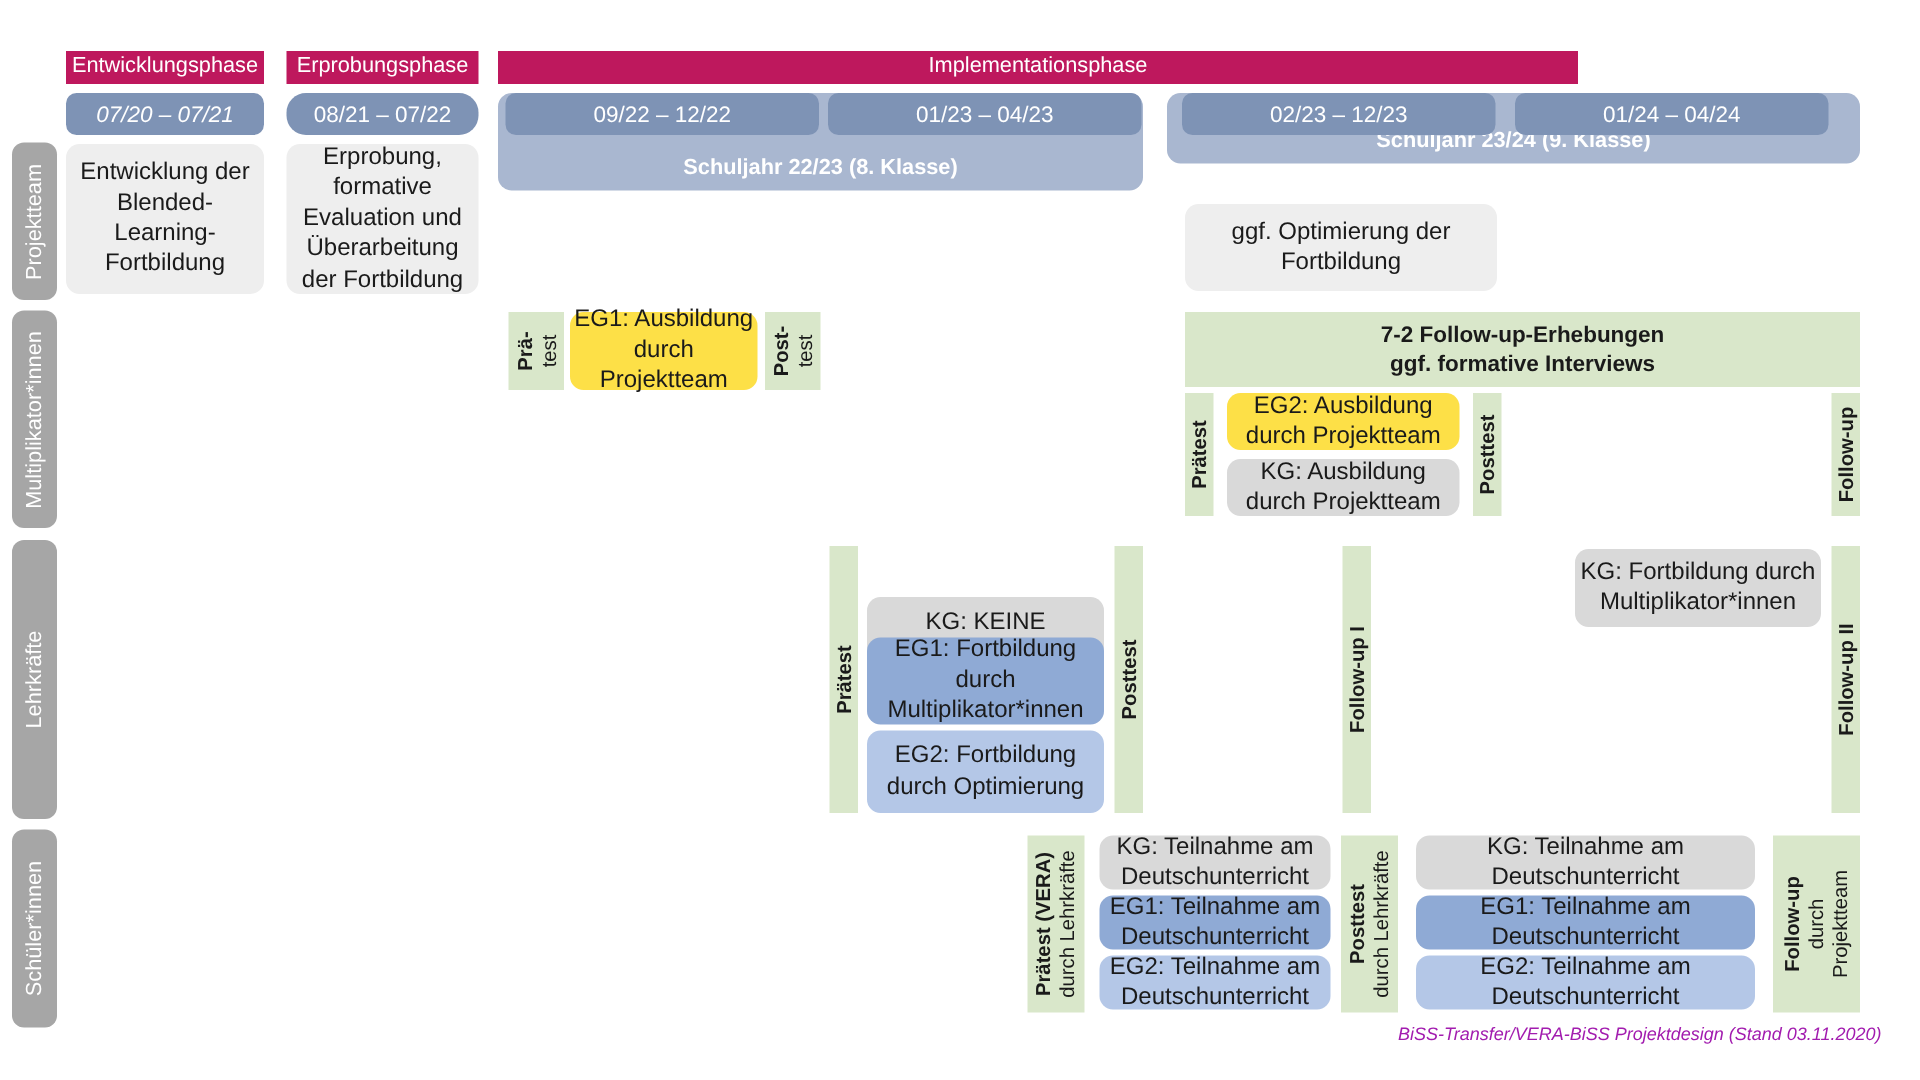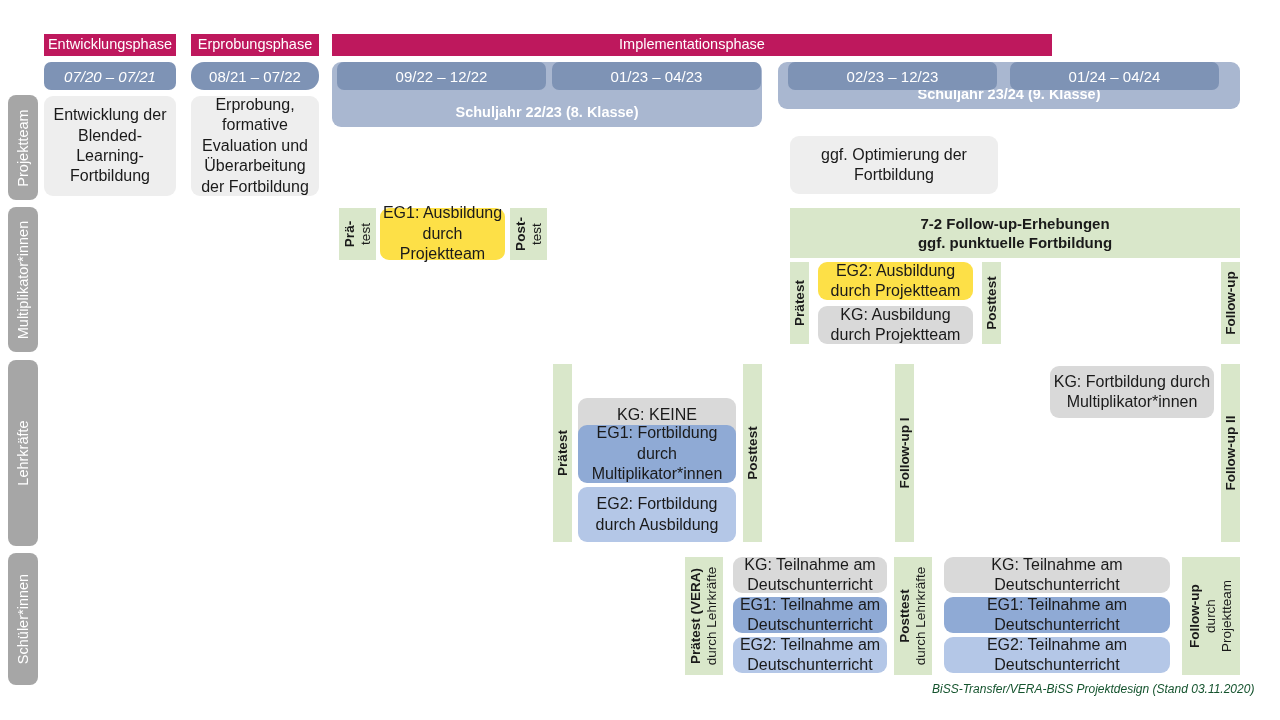--- a/index.html
+++ b/index.html
@@ -68,21 +68,21 @@
     font-size:13.5px;font-weight:bold;color:#1a1a1a;
     line-height:1.15;
   }
   .vchip .vtext .sub{font-weight:normal;display:block;}
   .vchip .vtext .l2{display:block;font-weight:normal;}
 
   
   .vchip.two .vtext{line-height:1.18;}
 
   .footer{
-    position:absolute;font-style:italic;font-size:12px;color:#14532d;
+    position:absolute;font-style:italic;font-size:12px;color:#a21caf;
     white-space:nowrap;
   }
 </style>
 </head>
 <body>
 
 <div id="stage">
 
   <div class="abs phase-head" style="left:44px;top:34px;width:132px;height:22px;">Entwicklungsphase</div>
   <div class="abs phase-head" style="left:191px;top:34px;width:128px;height:22px;">Erprobungsphase</div>
@@ -127,42 +127,42 @@
   <div class="abs card blue-mid" style="left:380px;top:208px;width:125px;height:52px;">EG1: Ausbildung durch Projektteam</div>
   <div class="abs vchip" style="left:510px;top:208px;width:37px;height:52px;">
     <div class="vtext">
       <span>Post-</span><span class="l2">test</span>
     </div>
   </div>
 
   <div class="abs greenband" style="left:790px;top:208px;width:450px;height:50px;">
     <div>
       <span>7-2 Follow-up-Erhebungen</span><br>
-      <span>ggf. punktuelle Fortbildung</span>
+      <span>ggf. formative Interviews</span>
     </div>
   </div>
 
   <div class="abs vchip" style="left:790px;top:262px;width:19px;height:82px;">
     <div class="vtext">Prätest</div>
   </div>
   <div class="abs card blue-mid" style="left:818px;top:262px;width:155px;height:38px;">EG2: Ausbildung durch Projektteam</div>
   <div class="abs card grey" style="left:818px;top:306px;width:155px;height:38px;">KG: Ausbildung durch Projektteam</div>
   <div class="abs vchip" style="left:982px;top:262px;width:19px;height:82px;">
     <div class="vtext">Posttest</div>
   </div>
   <div class="abs vchip" style="left:1221px;top:262px;width:19px;height:82px;">
     <div class="vtext">Follow-up</div>
   </div>
 
   <div class="abs vchip" style="left:553px;top:364px;width:19px;height:178px;">
     <div class="vtext">Prätest</div>
   </div>
   <div class="abs card grey" style="left:578px;top:366px;width:158px;height:55px;margin-top:32px;">KG:  KEINE Fortbildung</div>
   <div class="abs card blue-dark" style="left:578px;top:425px;width:158px;height:58px;">EG1: Fortbildung durch Multiplikator*innen</div>
-  <div class="abs card blue-light" style="left:578px;top:487px;width:158px;height:55px;">EG2: Fortbildung durch Ausbildung</div>
+  <div class="abs card blue-light" style="left:578px;top:487px;width:158px;height:55px;">EG2: Fortbildung durch Optimierung</div>
   <div class="abs vchip" style="left:743px;top:364px;width:19px;height:178px;">
     <div class="vtext">Posttest</div>
   </div>
   <div class="abs vchip" style="left:895px;top:364px;width:19px;height:178px;">
     <div class="vtext">Follow-up I</div>
   </div>
   <div class="abs card grey" style="left:1050px;top:366px;width:164px;height:52px;">KG: Fortbildung durch Multiplikator*innen</div>
   <div class="abs vchip" style="left:1221px;top:364px;width:19px;height:178px;">
     <div class="vtext">Follow-up II</div>
   </div>

